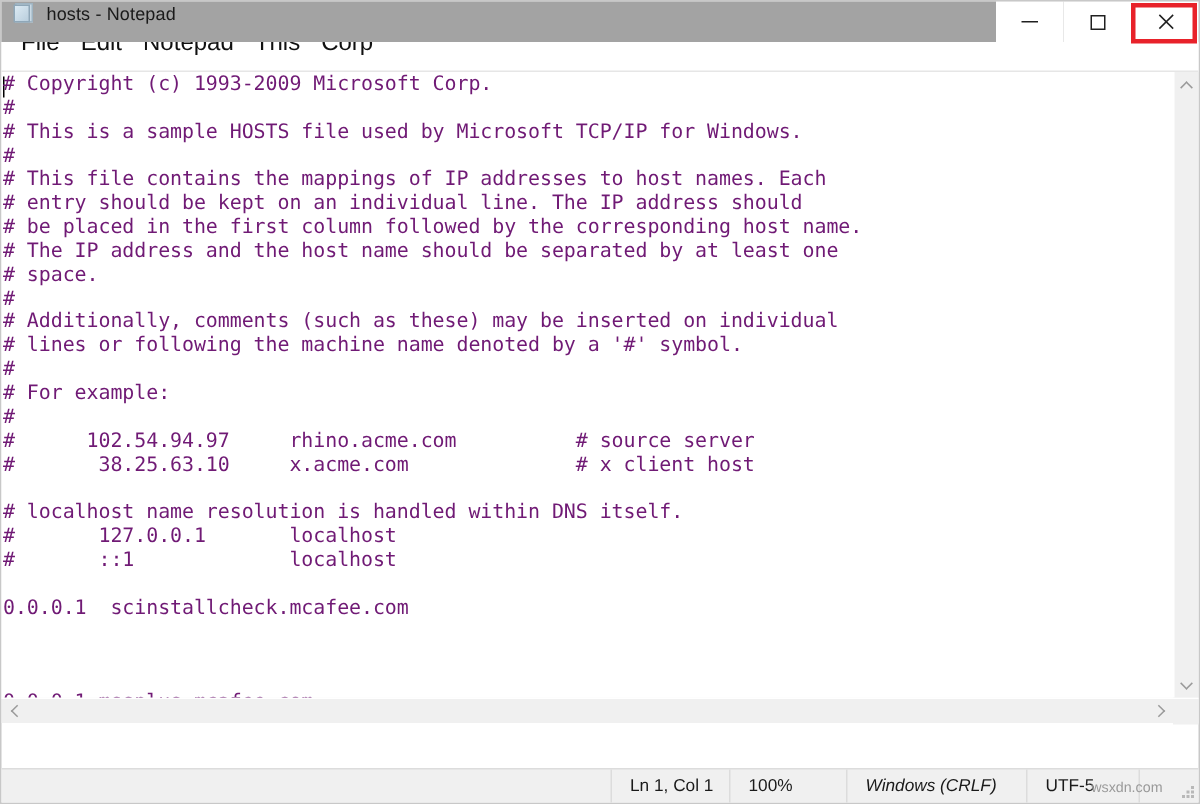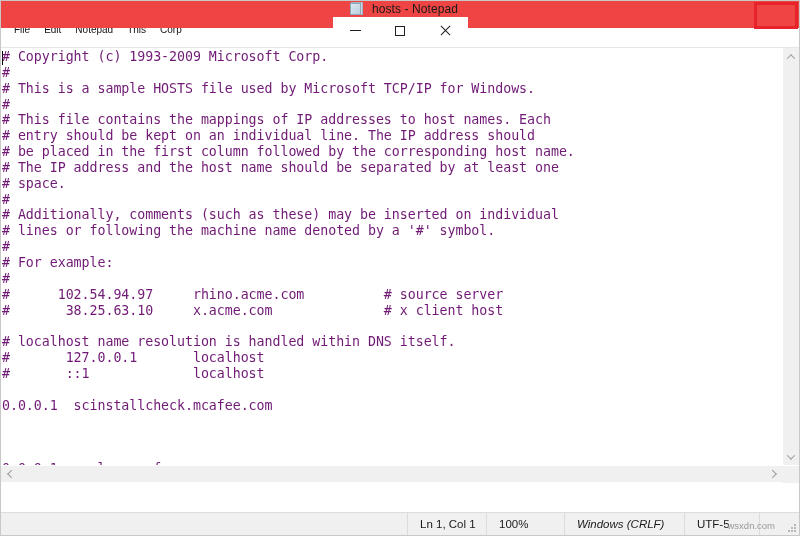--- a/index.html
+++ b/index.html
@@ -20,26 +20,25 @@
     background: #ffffff;
     border: 1px solid #c8c8c8;
     display: flex;
     flex-direction: column;
   }
 
   
   #titlebar {
     height: 27px;
     min-height: 27px;
-    background: #ef4444;
-    display: flex;
-    align-items: center;
+    background: #a3a3a3;
+    display: flex;
+    align-items: flex-start;
     position: relative;
     user-select: none;
-    flex-direction: column;
   }
   #title-left {
     display: flex;
     align-items: center;
     padding-left: 7px;
     gap: 7px;
     flex: 1;
   }
   #app-icon {
     width: 16px;
@@ -126,21 +125,21 @@
     height: 20px;
     min-height: 20px;
     background: #ffffff;
     display: flex;
     align-items: center;
     padding-left: 6px;
     border-bottom: 1px solid #e6e6e6;
     user-select: none;
   }
   .menu-item {
-    font-size: 10px;
+    font-size: 16px;
     color: #111111;
     padding: 1px 7px 18px 7px;
     white-space: nowrap;
   }
 
   
   #body-area {
     flex: 1;
     display: flex;
     min-height: 0;

